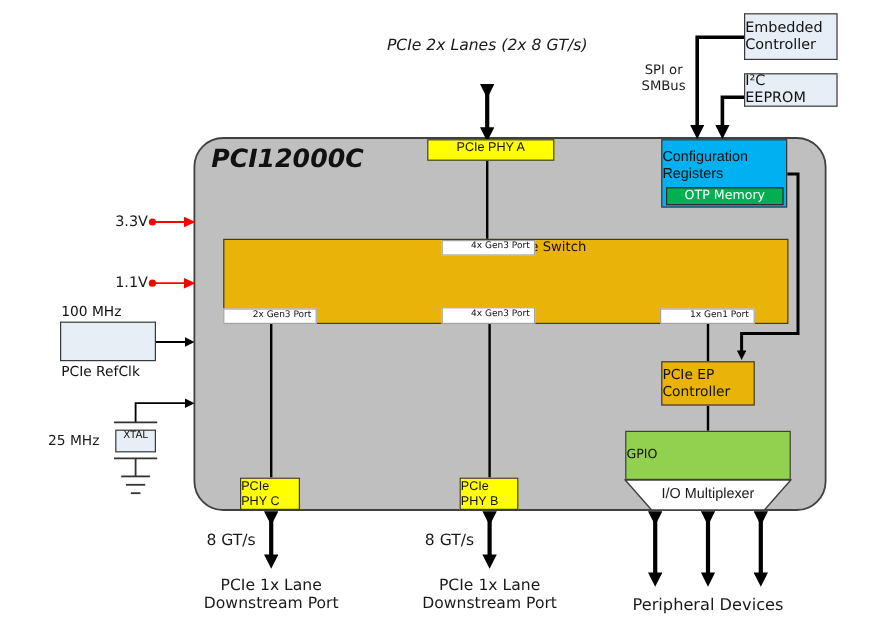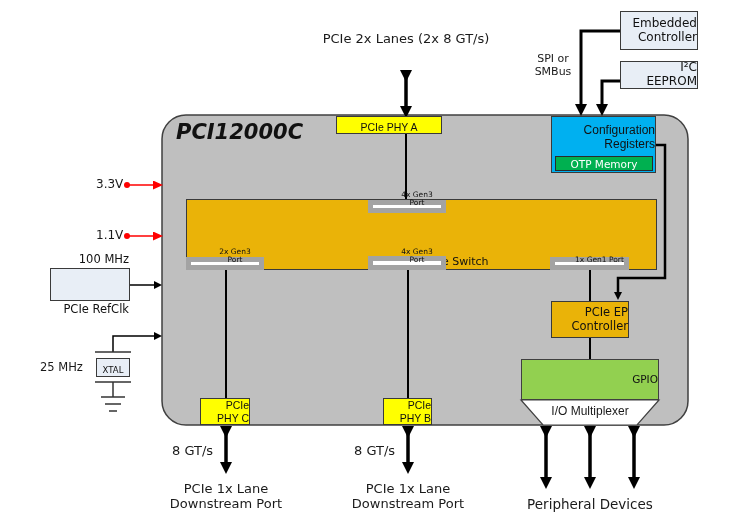--- a/index.html
+++ b/index.html
@@ -1,22 +1,22 @@
 <!DOCTYPE html>
 <html><head>
 <meta charset="utf-8">
 <style>
   html, body { margin: 0; padding: 0; background: #ffffff; }
   body { width: 738px; height: 522px; position: relative; overflow: hidden; font-family: "DejaVu Sans", sans-serif; }
   svg { position: absolute; left: 0; top: 0; }
   .lbl { position: absolute; text-align: center; color: #1a1a1a; white-space: nowrap; line-height: 1.15; }
-  .box { position: absolute; box-sizing: border-box; display: flex; align-items: flex-end; justify-content: center; text-align: center; line-height: 1.15; color: #111; }
+  .box { position: absolute; box-sizing: border-box; display: flex; align-items: flex-start; justify-content: center; text-align: center; line-height: 1.15; color: #111; }
   .ext { background: #e8eef6; border: 1.5px solid #3a3a3a; font-size: 12px; }
   .yellow { background: #ffff00; border: 1.5px solid #3a3a3a; font-family: "Liberation Sans", sans-serif; font-size: 10.5px; }
-  .port { background: #ffffff; border: 5px solid #a3a3a3; font-size: 7.5px; padding-left: 20px; }
+  .port { background: #ffffff; border: 1px solid #a3a3a3; font-size: 7.5px; padding-left: 20px; }
   .orange { background: #eab308; border: 1.5px solid #3a3a3a; }
 </style>
 </head>
 <body>
 
 <svg width="738" height="522" viewBox="0 0 738 522">
   <defs>
     <marker id="ah" markerWidth="8" markerHeight="8" refX="4" refY="4" orient="auto" markerUnits="userSpaceOnUse" viewBox="0 0 8 8">
       <path d="M0,0 L8,4 L0,8 z" fill="#000"></path>
     </marker>
@@ -69,21 +69,21 @@
     <line x1="101" y1="397" x2="125" y2="397"></line>
     <line x1="105" y1="404" x2="121" y2="404"></line>
     <line x1="109" y1="411" x2="117" y2="411"></line>
   </g>
 
   <polygon points="521,400 659,400 637,425 543,425" fill="#ffffff" stroke="#404040" stroke-width="1.2"></polygon>
 </svg>
 
 <div class="lbl" style="left:176px; top:120px; font-size:21px; font-weight:bold; font-style:italic; color:#111;">PCI12000C</div>
 
-<div class="lbl" style="left:286px; top:32px; width:240px; font-size:13px;">
+<div class="lbl" style="left:286px; top:32px; width:240px; font-size:13px;font-style:italic;">
   <div>PCIe 2x Lanes (2x 8 GT/s)</div>
 </div>
 
 <div class="box ext" style="left:620px; top:11px; width:78px; height:39px; flex-direction:column;">
   <div>Embedded</div>
   <div>Controller</div>
 </div>
 <div class="box ext" style="left:620px; top:61px; width:78px; height:28px; flex-direction:column;">
   <div>I²C</div>
   <div>EEPROM</div>
@@ -97,21 +97,21 @@
 <div class="lbl" style="left:96px; top:229px; font-size:12px;">1.1V</div>
 
 <div class="box ext" style="left:50px; top:268px; width:80px; height:33px; flex-direction:column; font-size:11.5px;gap:36px;">
   <div>100 MHz</div>
   <div>PCIe RefClk</div>
 </div>
 
 <div class="box ext" style="left:96px; top:358px; width:34px; height:19px; font-size:8.5px;">XTAL</div>
 <div class="lbl" style="left:40px; top:361px; font-size:11.5px;">25 MHz</div>
 
-<div class="box yellow" style="left:336px; top:116px; width:106px; height:18px;">PCIe PHY A</div>
+<div class="box yellow" style="left:356px; top:116px; width:106px; height:18px;">PCIe PHY A</div>
 
 <div class="box" style="left:551px; top:116px; width:105px; height:57px; background:#00b0f0; border:1.5px solid #3a3a3a; flex-direction:column; justify-content:flex-start; padding-top:7px; font-family:'Liberation Sans', sans-serif; font-size:12px;">
   <div>Configuration</div>
   <div>Registers</div>
 </div>
 <div class="box" style="left:555px; top:156px; width:98px; height:15px; background:#00b050; border:1px solid #2a2a2a; color:#fff; font-size:10.5px;">OTP Memory</div>
 
 <div class="box orange" style="left:186px; top:199px; width:471px; height:71px;">
   <span style="font-size:11px; margin-left:70px;">PCIe Switch</span>
 </div>

